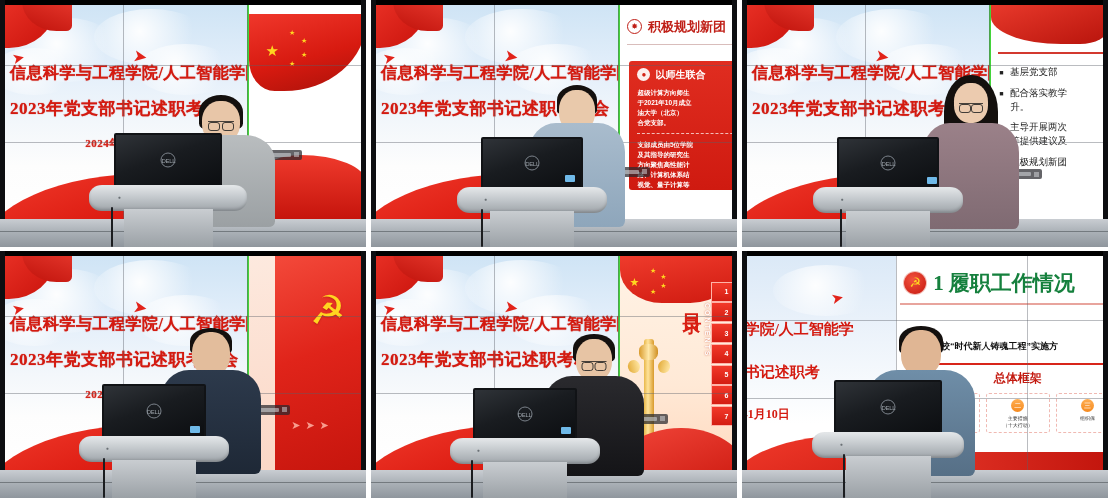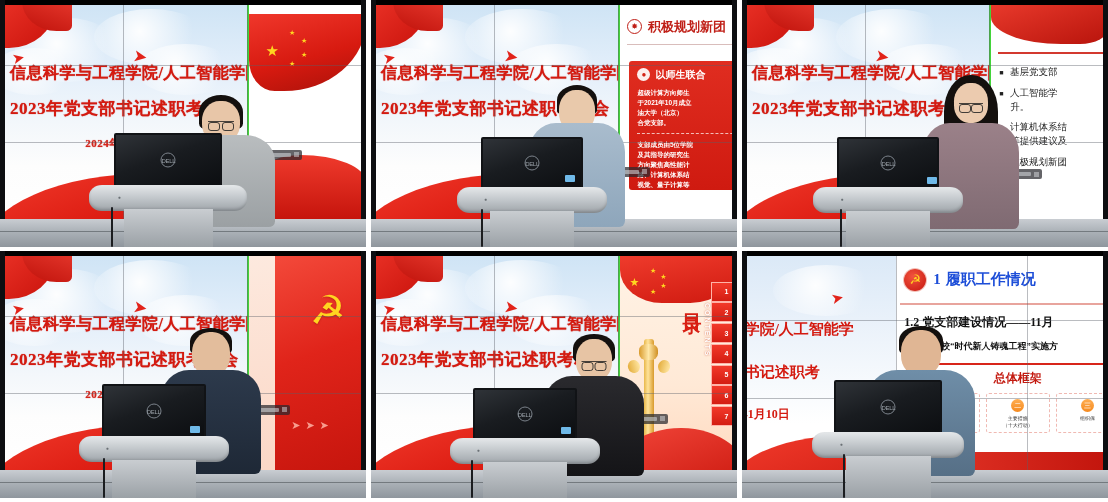--- a/index.html
+++ b/index.html
@@ -253,21 +253,21 @@
 
   
   .reportslide { position:absolute; inset:0; background:#fff; }
   .rp-head { position:absolute; left:4%; top:6%; right:2%; display:flex; align-items:center; gap:7px; }
   .rp-emblem {
     width:22px; height:22px; border-radius:50%;
     background:radial-gradient(circle at 40% 35%, #f2533f, #c5160d);
     color:#ffd520; font-size:13px; line-height:22px; text-align:center;
     flex:0 0 auto; box-shadow:0 0 0 1px #f3c0b8;
   }
-  .rp-h1 { color:#1d4ed8; font-family:"Liberation Serif", serif; font-weight:bold; font-size:15px; white-space:nowrap; }
+  .rp-h1 { color:#15803d; font-family:"Liberation Serif", serif; font-weight:bold; font-size:21px; white-space:nowrap; }
   .rp-h1 .num { margin-right:5px; }
   .rp-rule { position:absolute; left:2%; right:0; top:22%; height:1.5px; background:#e8a49d; }
   .rp-h2 {
     position:absolute; left:4%; top:27%; color:#111;
     font-family:"Liberation Serif", serif; font-weight:bold; font-size:12px; white-space:nowrap;
   }
   .rp-b1 { position:absolute; left:5%; top:39%; color:#111; font-size:9px; font-weight:bold; white-space:nowrap; }
   .rp-b1::before { content:"\25A0"; font-size:6px; margin-right:4px; }
   .rp-card {
     position:absolute; left:5%; right:-10%; top:50%; bottom:6%;
@@ -597,25 +597,25 @@
           <div class="green-edge-t"></div>
             <div class="green-edge-b"></div>
           <div class="bulletslide">
             <div class="bs-top"></div>
             <div class="bs-rule"></div>
             <ul class="bs-list">
               <li>
                 <span>基层党支部</span>
               </li>
               <li>
-                <span>人工智能学</span>
+                <span>配合落实教学</span>
                 <span class="cont">升。</span>
               </li>
               <li>
-                <span>计算机体系结</span>
+                <span>主导开展两次</span>
                 <span class="cont">等提供建议及</span>
               </li>
               <li>
                 <span>积极规划新团</span>
               </li>
             </ul>
           </div>
           <div class="taskbar" style="left:4%; bottom:19%;">
             <span class="dot"></span>
             <span class="bar"></span>
@@ -832,21 +832,20 @@
 
         <div class="screen-right" style="width:58%; border-left:none;">
           <div class="reportslide">
             <div class="rp-head">
               <span class="rp-emblem">☭</span>
               <span class="rp-h1">
                 <span class="num">1</span><span>履职工作情况</span>
               </span>
             </div>
             <div class="rp-rule"></div>
-            <div class="rp-h2">1.2 党支部建设情况——11月</div>
             <div class="rp-b1">学习学校“时代新人铸魂工程”实施方</div>
             <div class="rp-card">
               <div class="ct">总体框架</div>
               <div class="rp-boxes">
                 <div class="rp-box">
                   <div class="circ">一</div>
                   <div class="bl" style="white-space:pre-line">体目标和工作思路</div>
                 </div>
                 <div class="rp-box">
                   <div class="circ">二</div>

